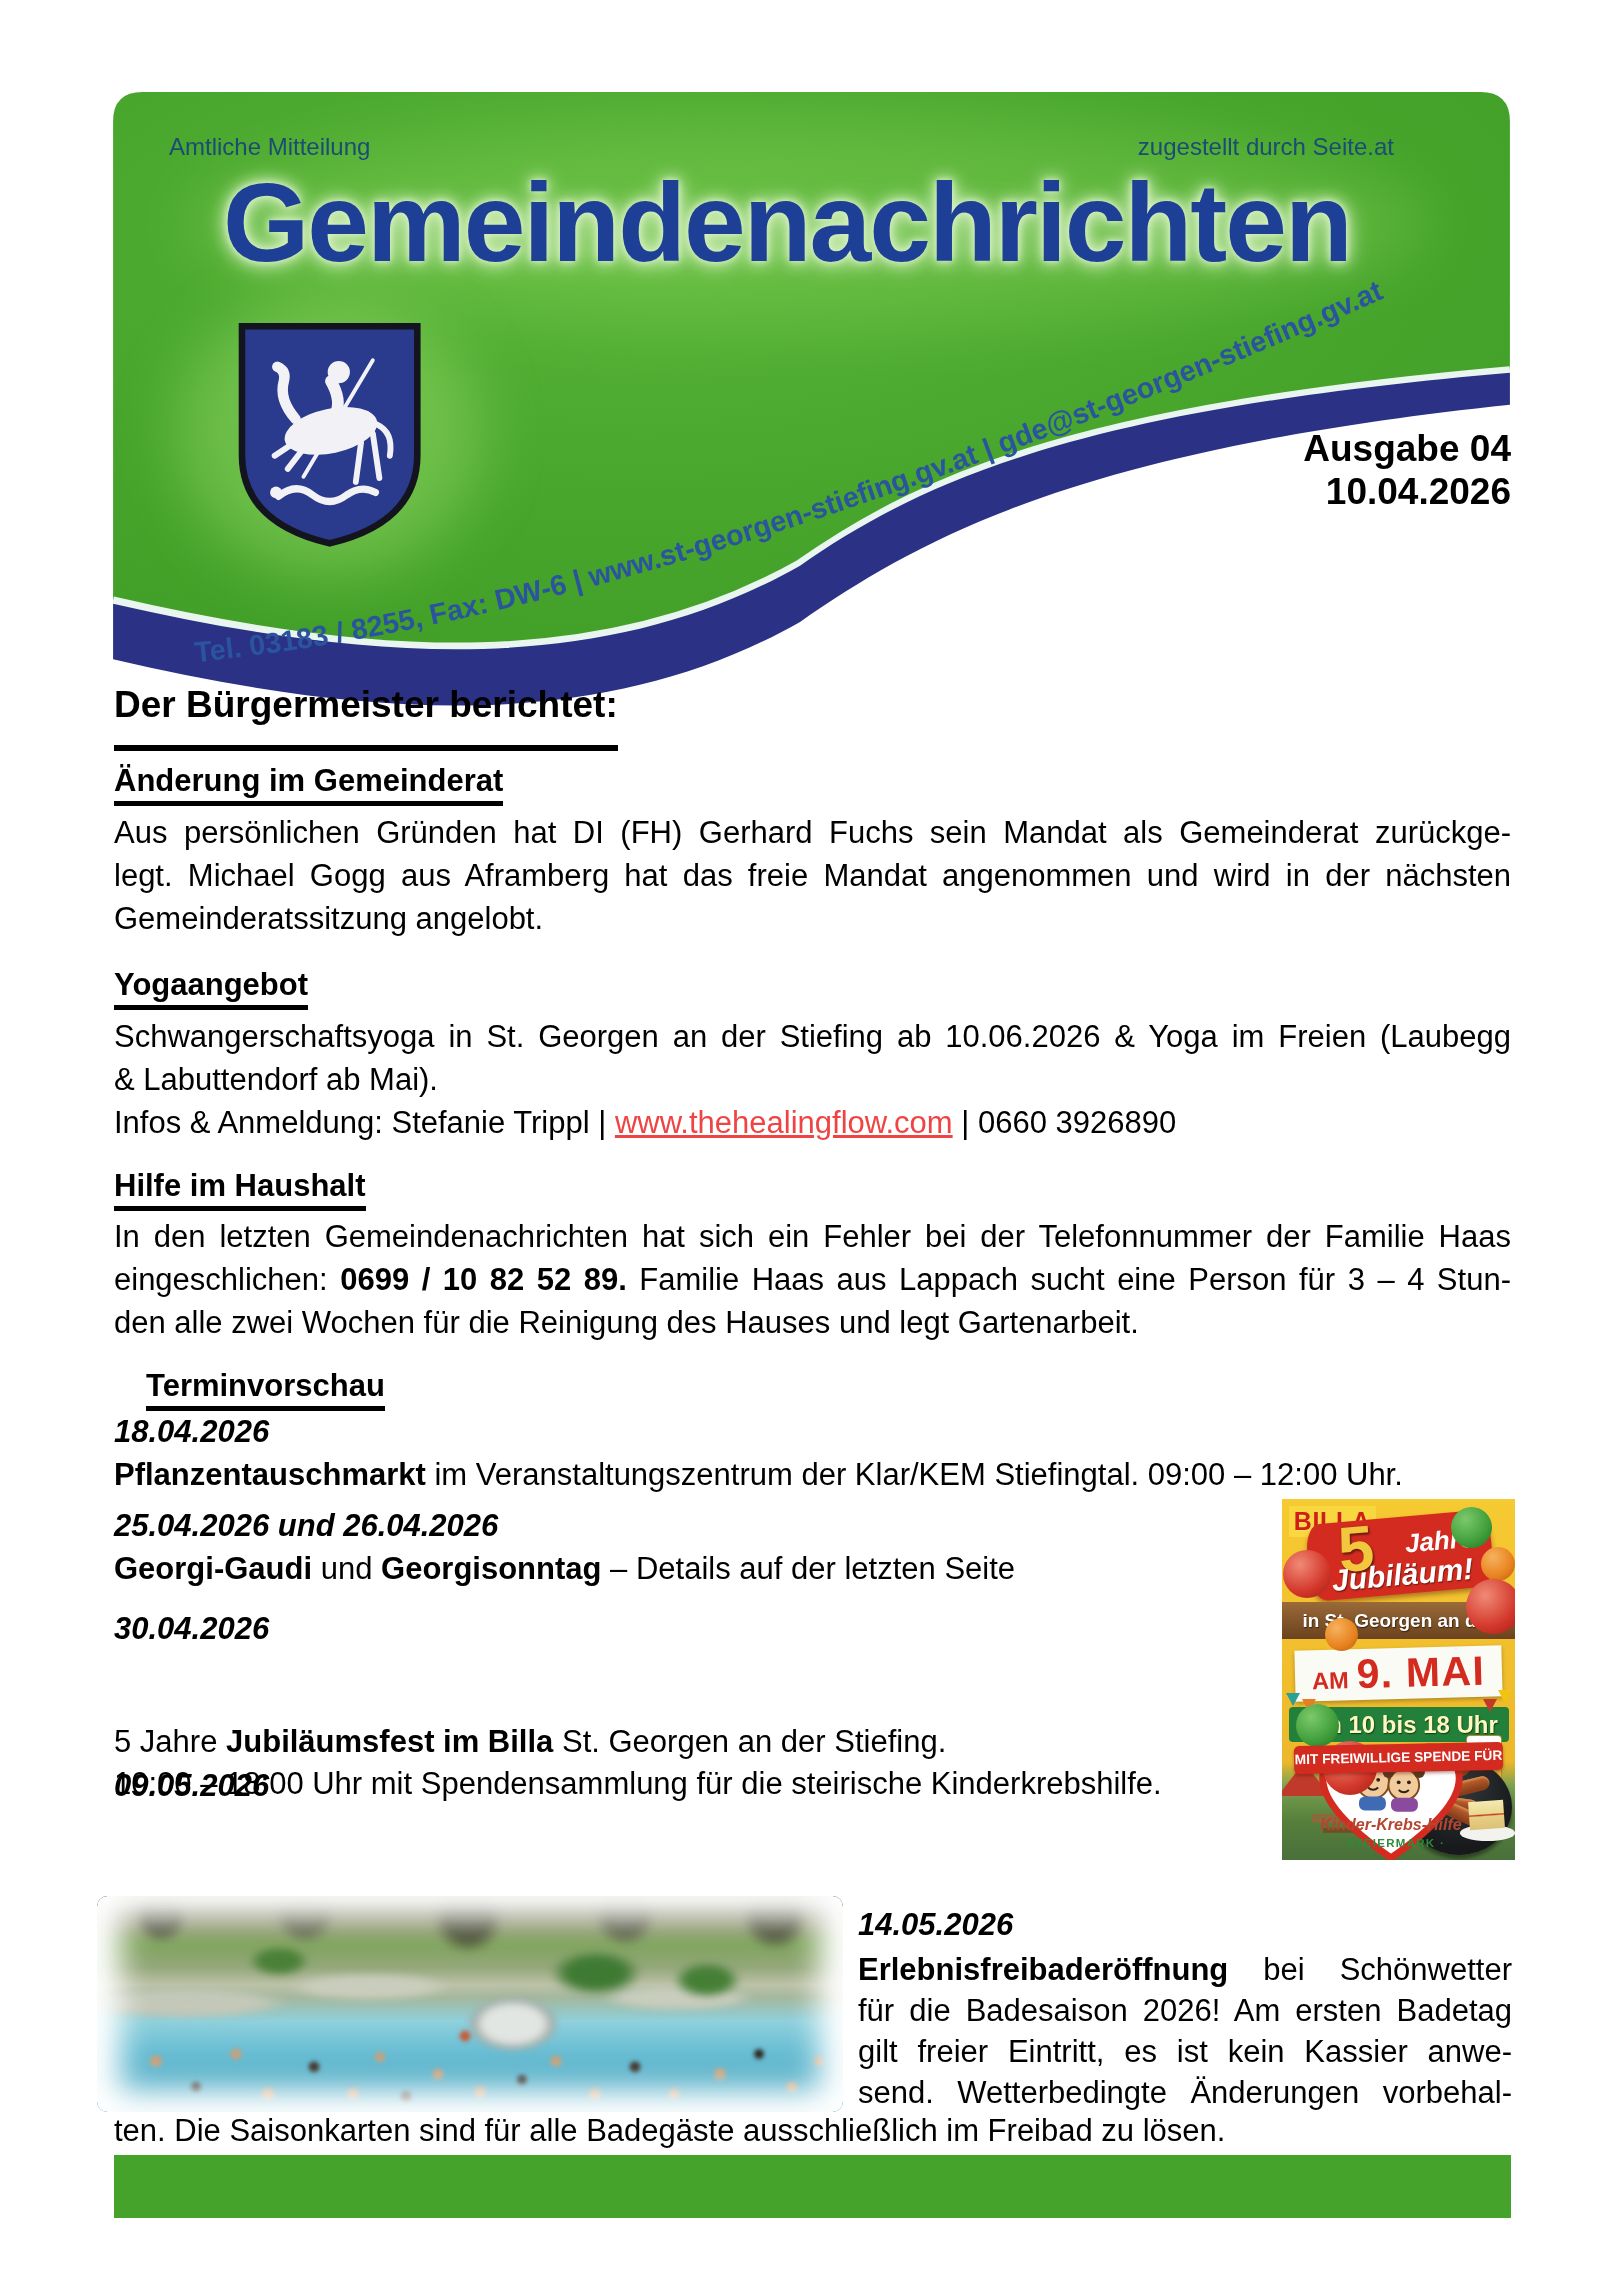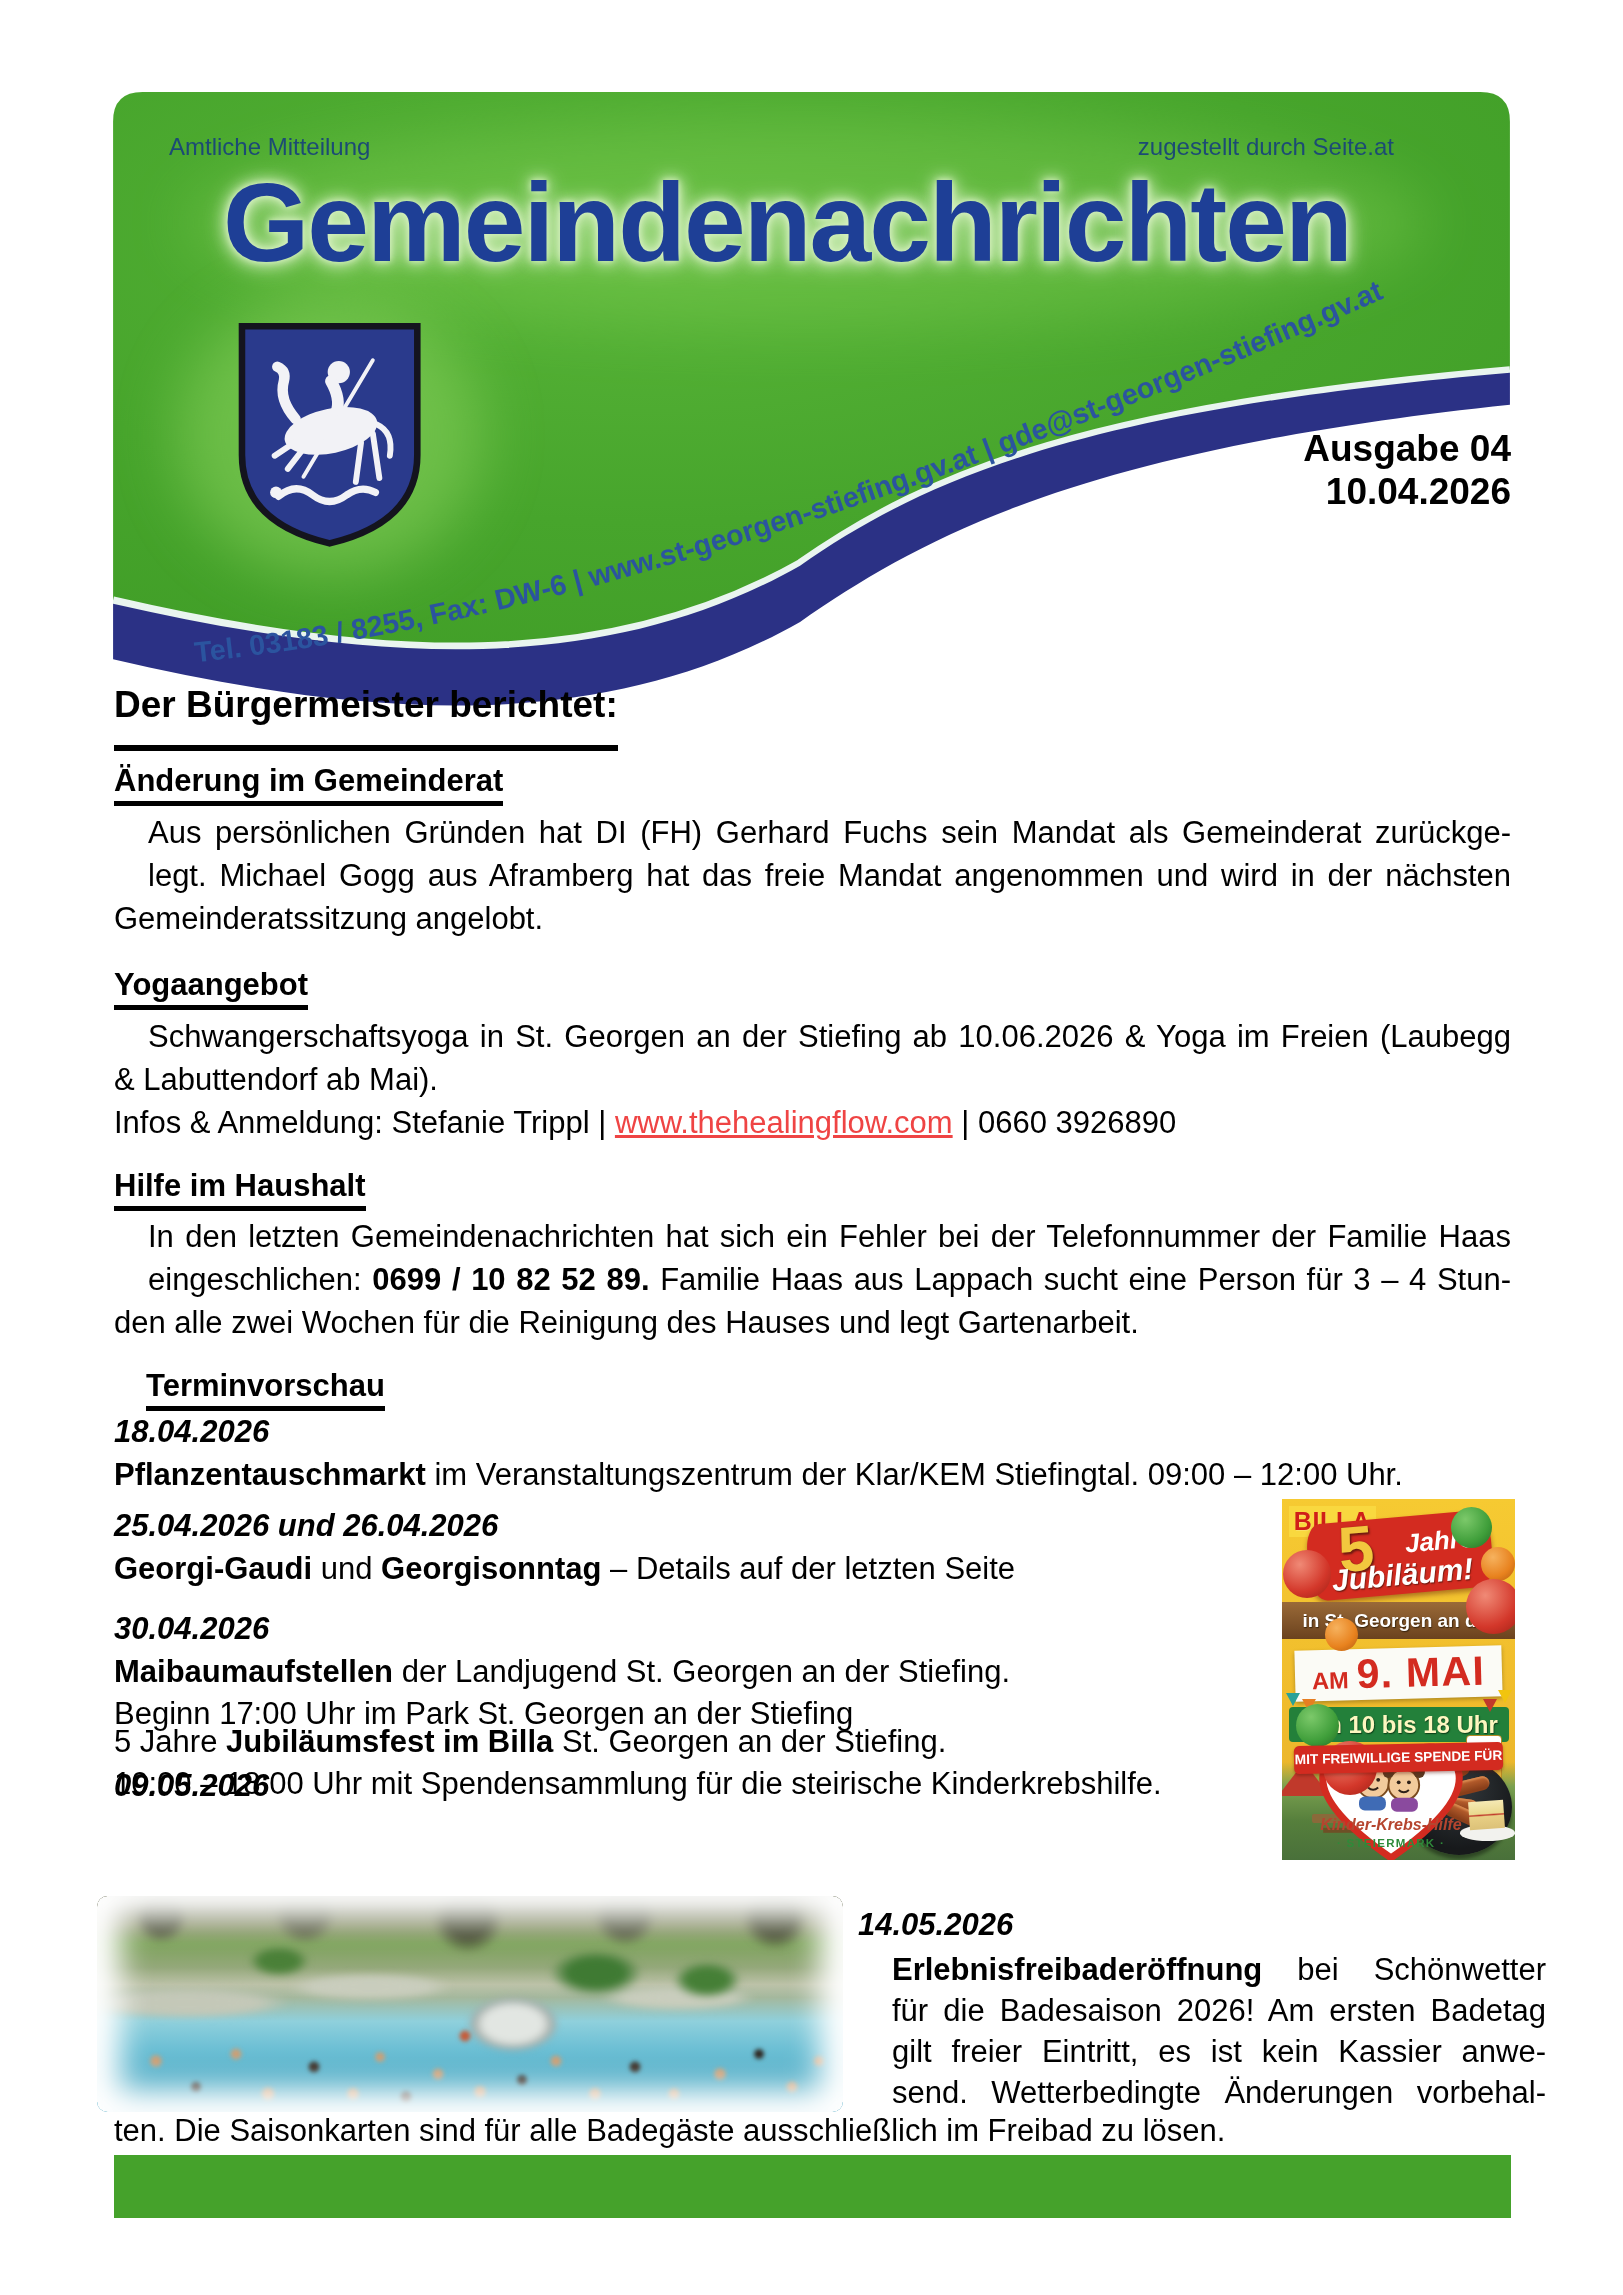--- a/index.html
+++ b/index.html
@@ -23,21 +23,21 @@
     text-shadow:0 0 7.9px rgba(219,245,199,.9),0 0 17px rgba(219,245,199,.7);
   }
   #issue{right:112px;top:427px;text-align:right;font-weight:bold;font-size:37px;line-height:43px;}
 
   
   .h1{left:114px;top:686px;font-size:37px;font-weight:bold;line-height:1;}
   .h1 span{display:inline-block;border-bottom:6.5px solid #000;padding-bottom:22px;}
   .h2{font-size:31px;font-weight:bold;line-height:1;}
   .h2 span{display:inline-block;border-bottom:5.9px solid #000;padding-bottom:4.6px;}
   .para{font-size:31px;line-height:43px;width:1397px;}
-  .just{text-align:justify;text-align-last:justify;margin-left:34px;}
+  .just{text-align:justify;text-align-last:justify;}
   .date{font-size:31px;font-weight:bold;font-style:italic;line-height:1;}
   .etext{font-size:31px;line-height:42px;}
   .link{color:#ef4444;text-decoration:underline;}
 
   
   #billa{left:1282px;top:1499px;width:233px;height:361px;overflow:hidden;
     background:linear-gradient(180deg,#f6ca32 0%,#f0bc2c 55%,#e6b02c 100%);}
   #billa .abs{position:absolute;}
   .b-logo{left:6.5px;top:6.5px;font-size:25px;font-weight:bold;color:#d01f18;
     background:#f9d83f;padding:1.3px 5.2px;letter-spacing:0.7px;text-shadow:0.7px 0.7px 0 #fff3;}
@@ -216,21 +216,20 @@
     <span>Terminvorschau</span>
   </div>
 
   <div class="abs date" style="left:114px;top:1416px;">18.04.2026</div>
   <div class="abs etext" style="left:114px;top:1454px;width:1397px;"><b>Pflanzentauschmarkt</b> im Veranstaltungszentrum der Klar/KEM Stiefingtal. 09:00 – 12:00 Uhr.</div>
 
   <div class="abs date" style="left:114px;top:1510px;">25.04.2026 und 26.04.2026</div>
   <div class="abs etext" style="left:114px;top:1548px;width:1125px;"><b>Georgi-Gaudi</b> und <b>Georgisonntag</b> – Details auf der letzten Seite</div>
 
   <div class="abs date" style="left:114px;top:1613px;">30.04.2026</div>
-  <div class="abs etext" style="left:114px;top:1651px;width:1125px;"><b>Maibaumaufstellen</b> der Landjugend St. Georgen an der Stiefing.<br>Beginn 17:00 Uhr im Park St. Georgen an der Stiefing</div>
 
   <div class="abs date" style="left:114px;top:1770px;">09.05.2026</div>
   <div class="abs etext" style="left:114px;top:1721px;width:1125px;">5 Jahre <b>Jubiläumsfest im Billa</b> St. Georgen an der Stiefing.<br>10:00 – 18:00 Uhr mit Spendensammlung für die steirische Kinderkrebshilfe.</div>
 
   <div class="abs" id="billa">
     <div class="abs b-grass"></div>
 
     <div class="abs balloon" style="left:1.3px;top:51px;width:48px;height:48px;z-index:4;background:radial-gradient(circle at 35% 30%,#f08a76,#d3372a 60%,#9e1f14);"></div>
     <div class="abs balloon" style="left:43px;top:119px;width:33px;height:33px;z-index:4;background:radial-gradient(circle at 35% 30%,#f6b25e,#e8821e 60%,#b35c10);"></div>
     <div class="abs balloon" style="left:169px;top:7.9px;width:41px;height:41px;z-index:4;background:radial-gradient(circle at 35% 30%,#7cc96a,#3f9e3a 60%,#256b24);"></div>

